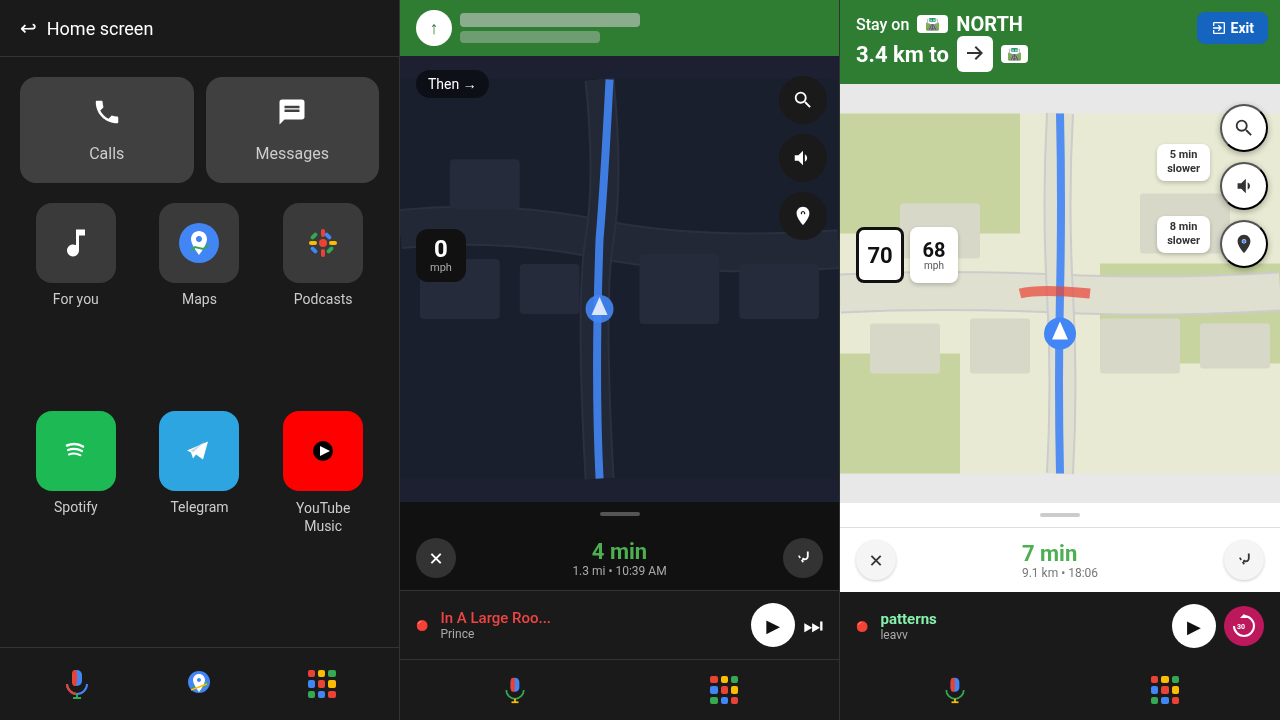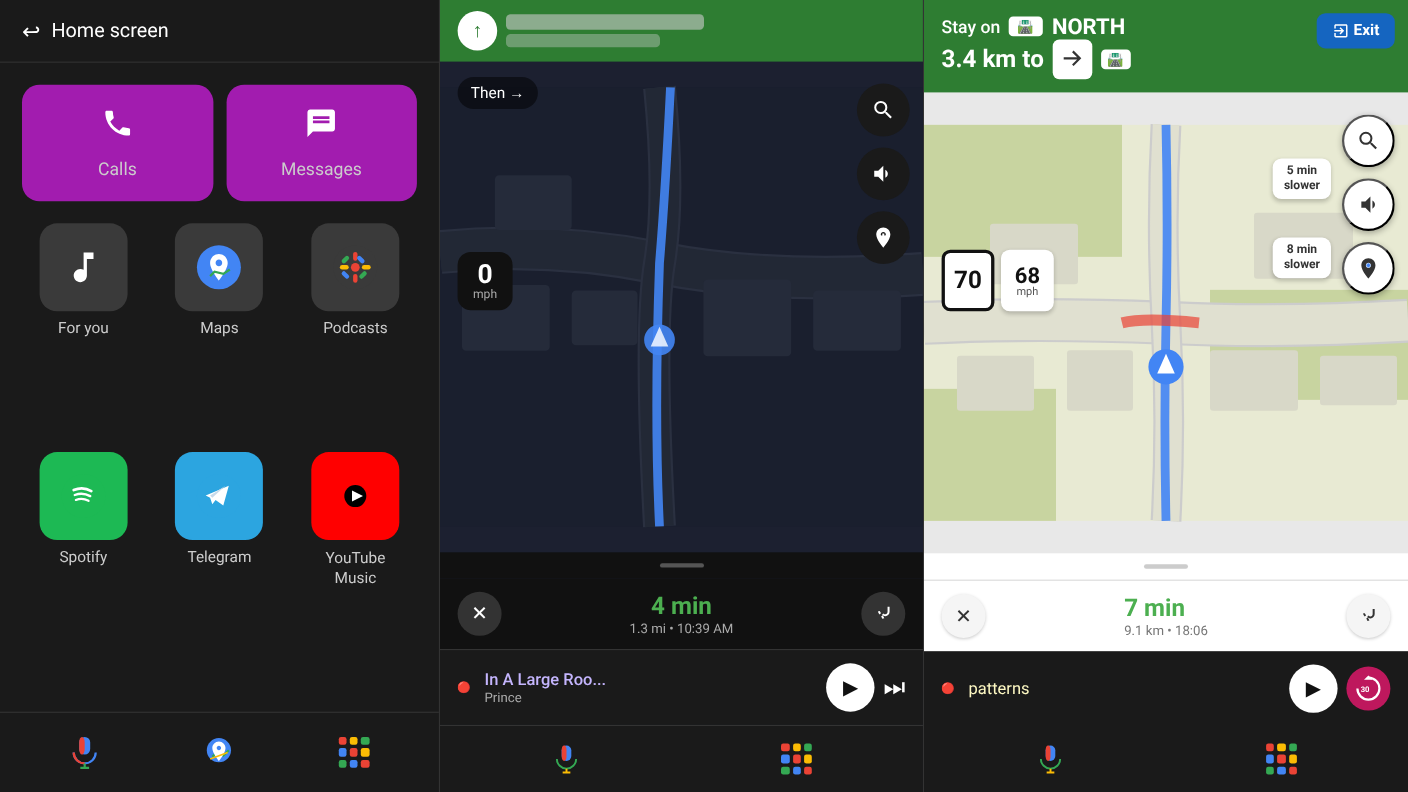--- a/index.html
+++ b/index.html
@@ -77,21 +77,21 @@
 
     
     .calls-messages {
       display: grid;
       grid-template-columns: 1fr 1fr;
       gap: 12px;
       padding: 20px 20px 0 20px;
     }
 
     .call-msg-item {
-      background: #a21caf;
+      background: #404040;
       border-radius: 16px;
       display: flex;
       flex-direction: column;
       align-items: center;
       justify-content: center;
       padding: 20px;
       gap: 10px;
       cursor: pointer;
     }
 
@@ -310,21 +310,21 @@
     .music-dot {
       color: #f00;
       font-size: 10px;
     }
 
     .music-info {
       flex: 1;
     }
 
     .music-title {
-      color: #c4b5fd;
+      color: #ef4444;
       font-size: 15px;
       font-weight: 500;
     }
 
     .music-artist {
       color: #aaa;
       font-size: 12px;
     }
 
     .music-controls {
@@ -558,23 +558,23 @@
     .music2-dot {
       color: #f00;
       font-size: 10px;
     }
 
     .music2-info {
       flex: 1;
     }
 
     .music2-title {
-      color: #fef9c3;
+      color: #86efac;
       font-size: 15px;
-      font-weight: 400;
+      font-weight: 700;
     }
 
     .music2-artist {
       color: #aaa;
       font-size: 12px;
     }
 
     .music2-controls {
       display: flex;
       gap: 8px;
@@ -1027,20 +1027,21 @@
       <svg width="22" height="22" viewBox="0 0 24 24" fill="#333">
           <path d="M9.78 11.16l-1.42 1.42c-.68-.69-1.34-1.58-1.79-2.94l1.94-.49c.32.99.77 1.73 1.27 2.01zm8.44-1.16c0 2.39-1.79 4.38-4.22 4.38-1.28 0-2.44-.56-3.28-1.41l1.38-1.38c.5.55 1.17.91 1.9.91 1.38 0 2.22-1.11 2.22-2.5V5h2v5zm-8.44 4.84l1.42-1.42c.68.69 1.34 1.58 1.79 2.94l-1.94.49c-.32-.99-.77-1.73-1.27-2.01z"></path>
         </svg>
     </div>
   </div>
 
   <div class="music2-bar">
     <span class="music2-dot">🔴</span>
     <div class="music2-info">
       <div class="music2-title">patterns</div>
+      <div class="music2-artist">leavv</div>
     </div>
     <div class="music2-controls">
       <div class="play2-btn">▶</div>
       <div class="skip30-btn">
         <svg width="28" height="28" viewBox="0 0 28 28" fill="white">
           <path d="M14 4 A10 10 0 1 1 4 14" stroke="white" stroke-width="2" fill="none"></path>
           <polygon points="14,2 10,6 18,6" fill="white"></polygon>
           <text x="7" y="17" font-size="7" fill="white" font-weight="bold">30</text>
         </svg>
       </div>

